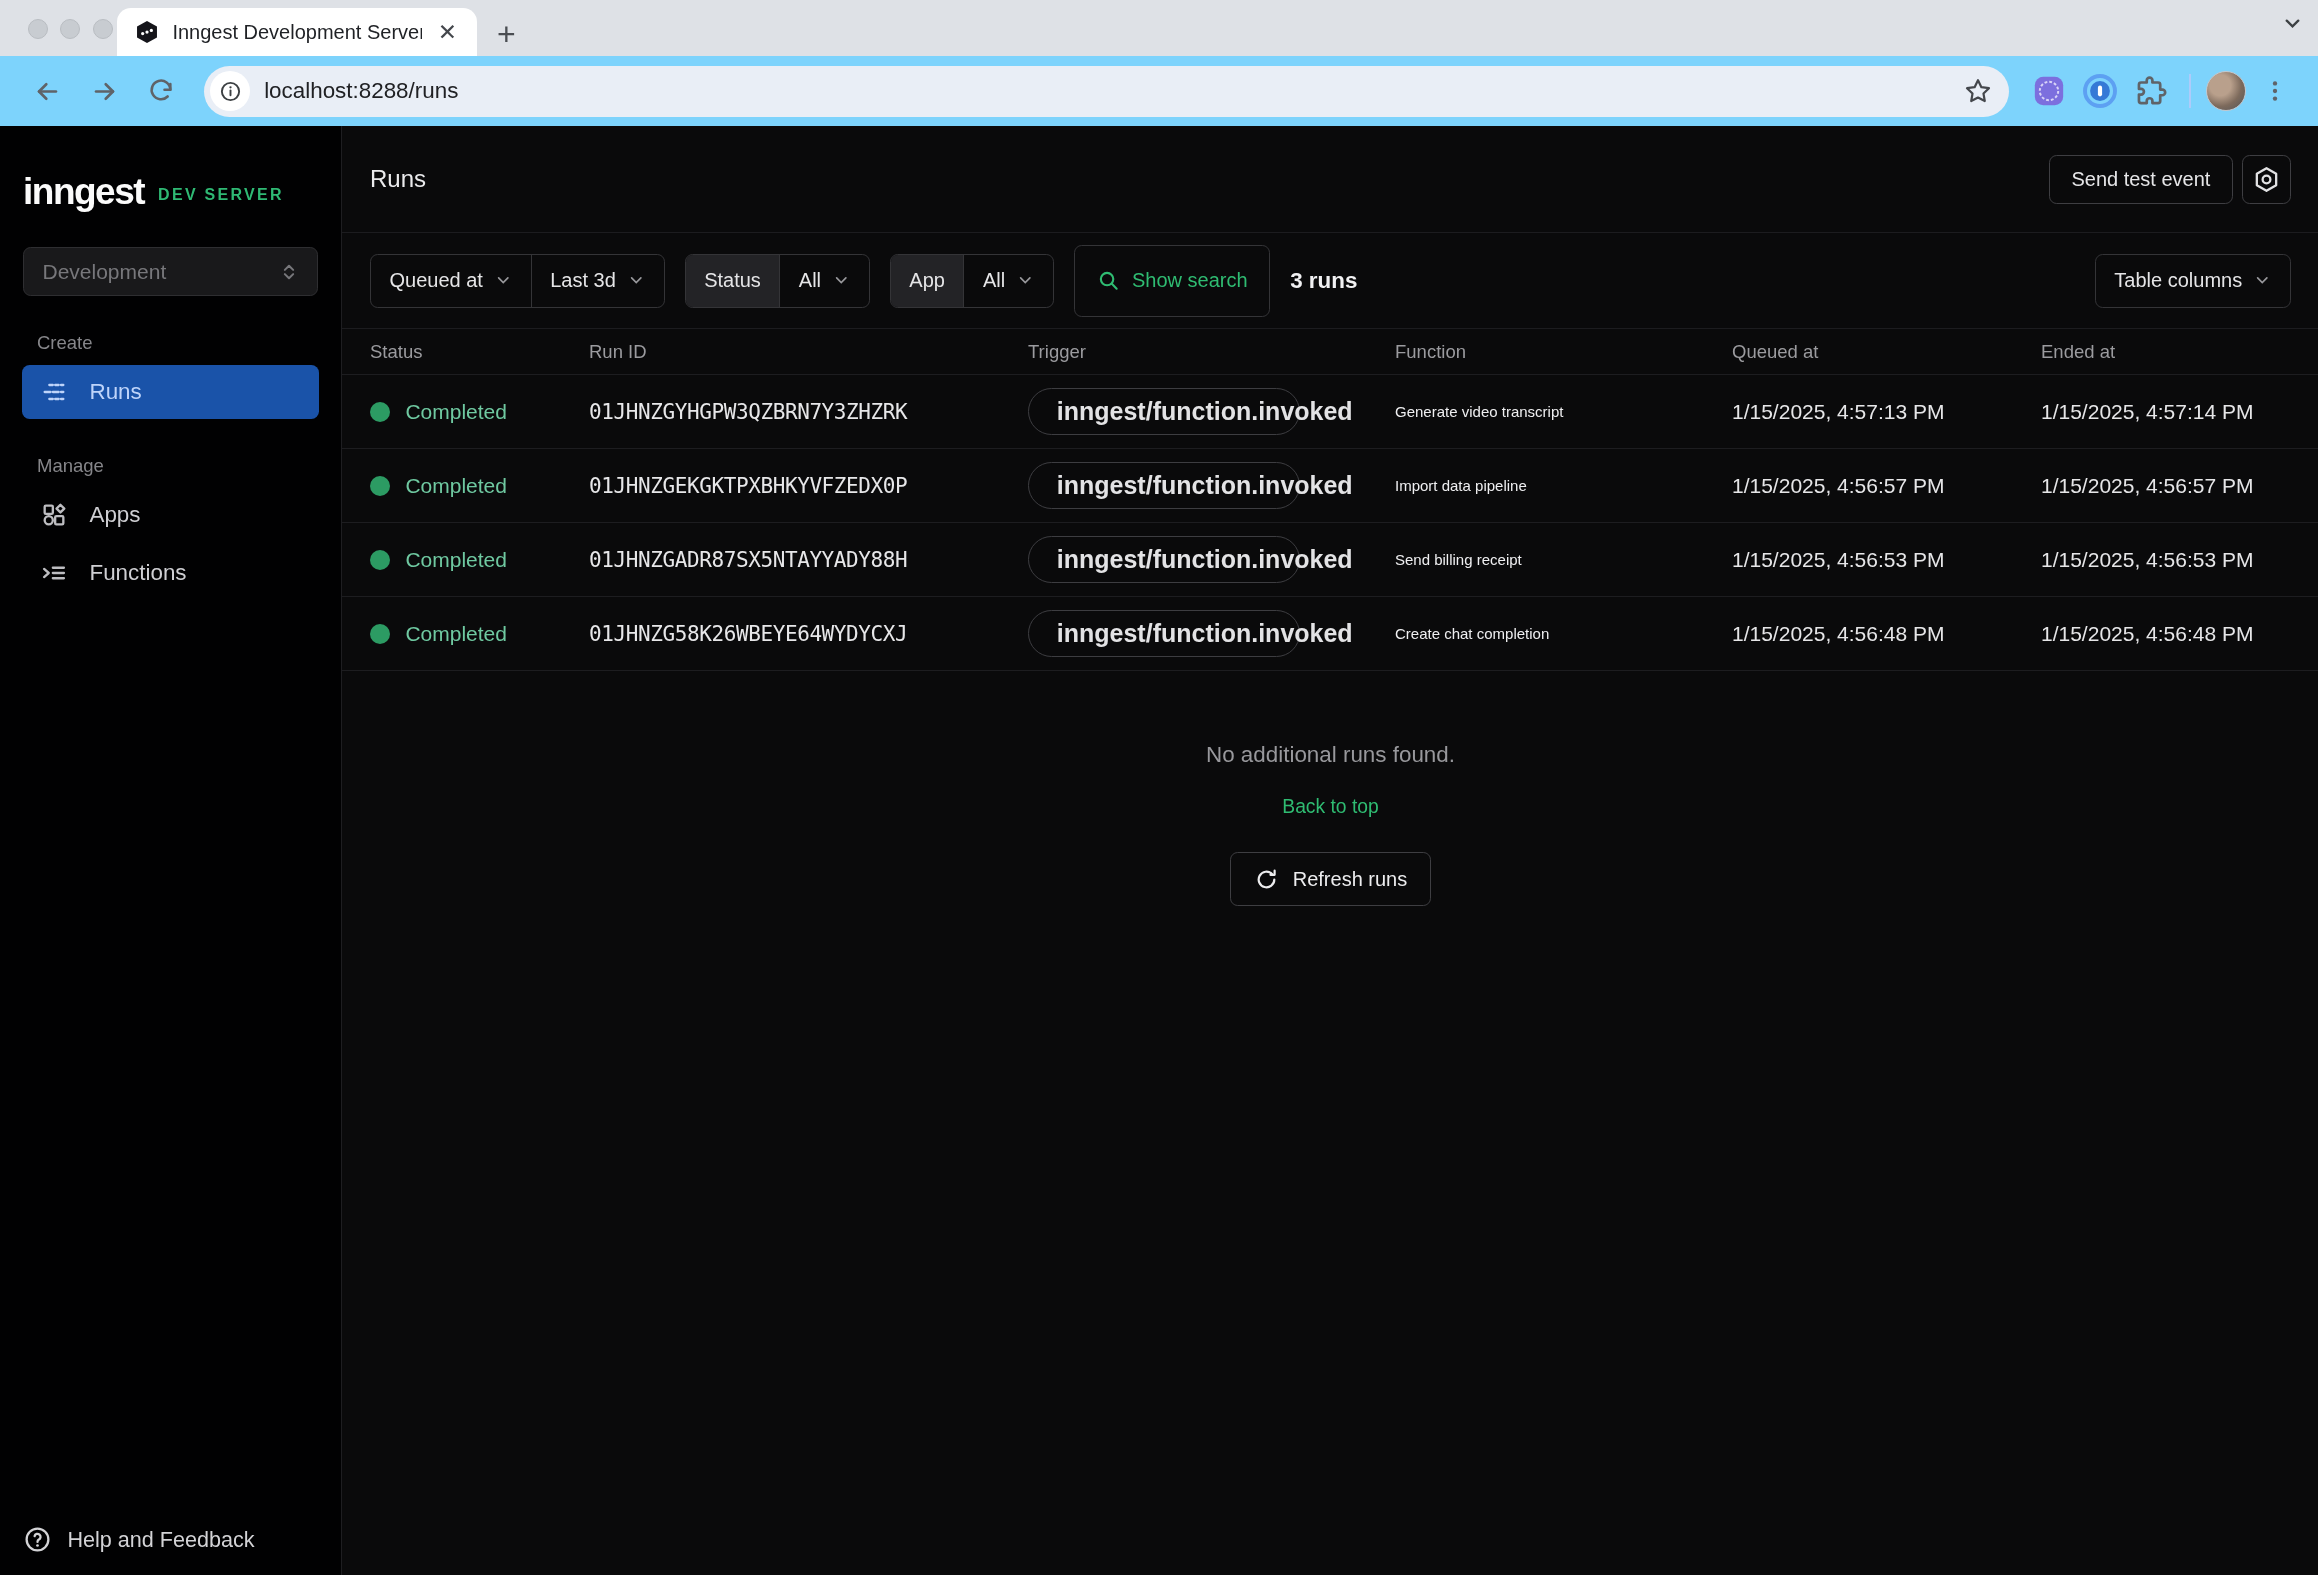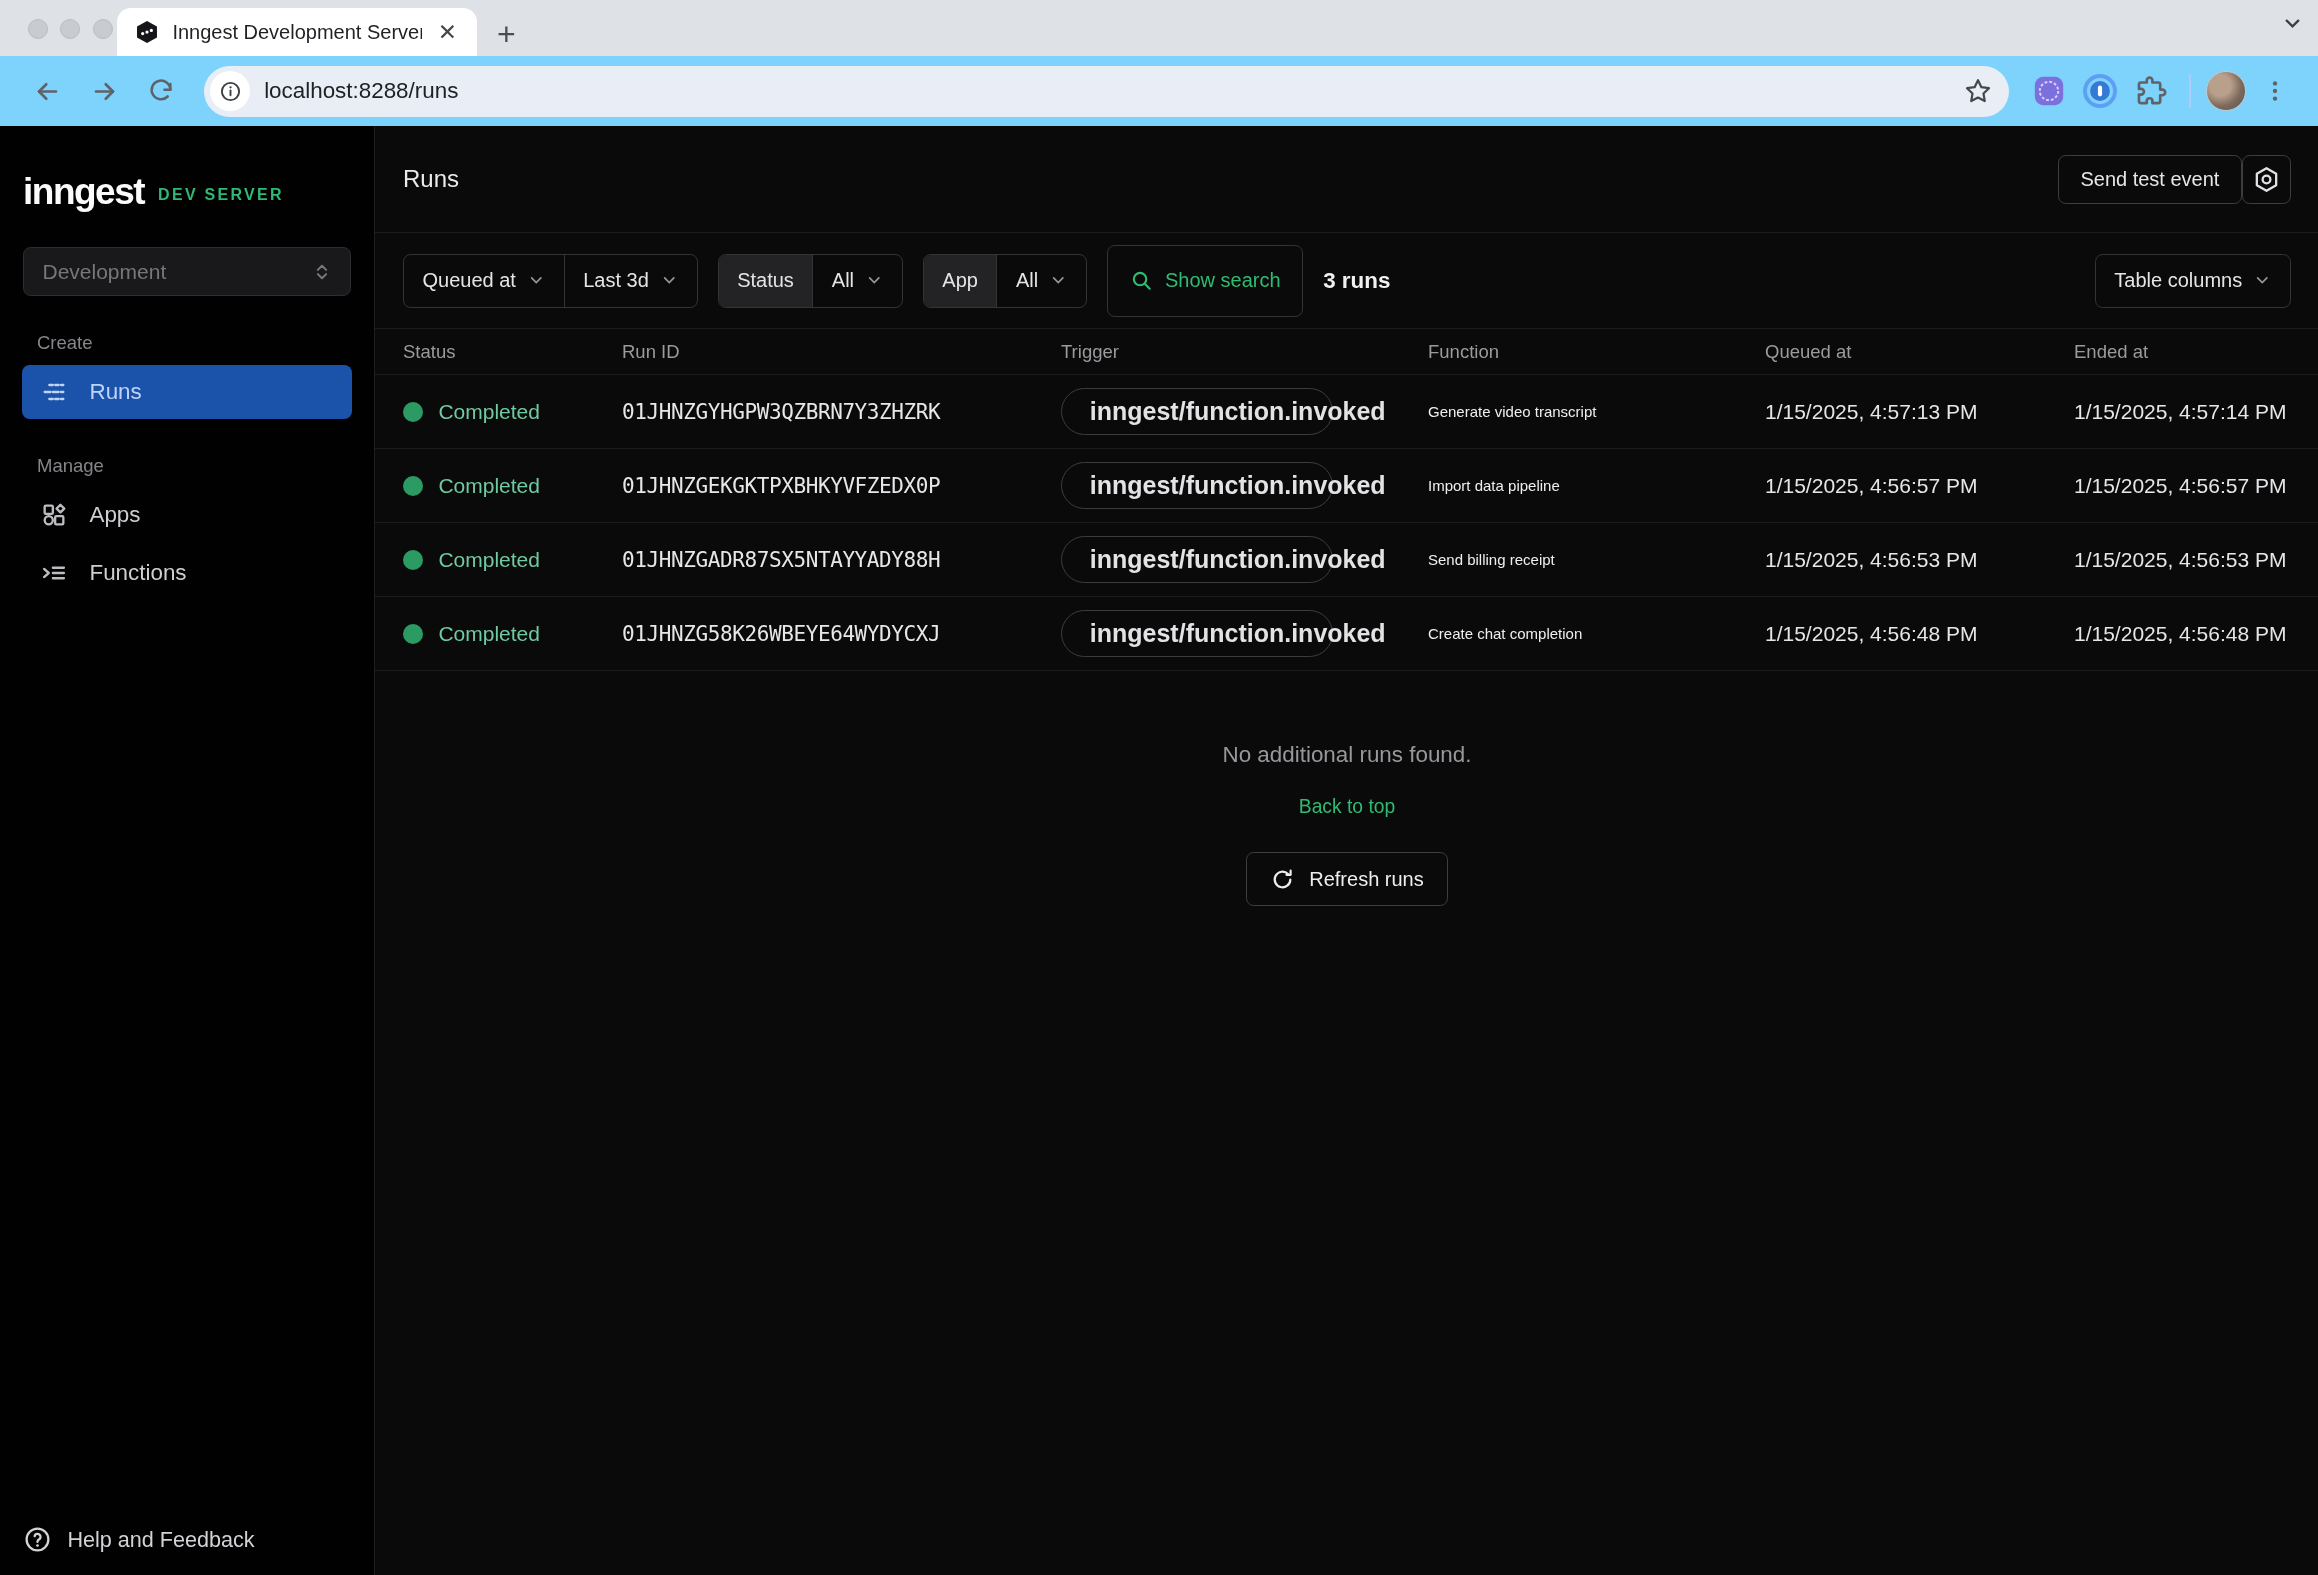--- a/index.html
+++ b/index.html
@@ -24,41 +24,41 @@
   .site-info { width:40px; height:40px; border-radius:50%; background:#ffffff; display:flex; align-items:center; justify-content:center; color:#3c4043; }
   .url-text { font-size:22.4px; color:#202124; flex:1; }
   .ext-icon { width:45px; height:45px; display:flex; align-items:center; justify-content:center; }
   .toolbar-divider { width:1.5px; height:34px; background:#aecbfa; margin:0 9.3px; }
   .avatar { width:40px; height:40px; border-radius:50%;
     background:radial-gradient(circle at 35% 35%, #b9a08c 0 30%, #7d6a5c 60%, #4f5358 100%); border:0.8px solid #c4c7cc; }
 
   
   .app { display:flex; height:1450px; background:#0a0a0b; }
 
-  .sidebar { width:375px; background:#010102; border-right:0.8px solid #1e1e21; position:relative; flex-shrink:0; }
+  .sidebar { width:342px; background:#010102; border-right:0.8px solid #1e1e21; position:relative; flex-shrink:0; }
   .logo-row { display:flex; align-items:center; padding:45px 0 0 23px; gap:14px; }
   .logo-text { font-size:37px; font-weight:800; letter-spacing:-1.5px; color:#fbfbfb; }
   .logo-badge { font-size:16px; font-weight:700; letter-spacing:2.3px; color:#2fb974; padding-top:6.2px; }
   .env-select { margin:34px 23px 0 23px; height:49px; background:#19191b; border:0.8px solid #2e2e31; border-radius:7.7px;
     display:flex; align-items:center; padding:0 18.5px; color:#77777b; font-size:21px; }
   .env-select .spacer { flex:1; }
   .side-section { margin-top:36px; }
   .side-label { padding-left:37px; font-size:18.5px; color:#86868a; margin-bottom:10.8px; }
   .side-item { height:54px; margin:4.6px 21.6px; border-radius:7.7px; display:flex; align-items:center; gap:18.5px;
     padding:0 15.4px; font-size:22.4px; color:#cfcfd3; }
   .side-item.active { background:#1a53a9; color:#bed4fa; }
   .side-item .sicon { width:34px; display:flex; justify-content:center; color:#bdbdc1; }
   .side-item.active .sicon { color:#bed4fa; }
   .help-row { position:absolute; bottom:21.6px; left:23px; display:flex; align-items:center; gap:15.4px;
     font-size:21.6px; color:#d3d3d6; }
 
   .main { flex:1; display:flex; flex-direction:column; min-width:0; }
   .page-header { height:107px; display:flex; align-items:center; padding:0 28px; border-bottom:0.8px solid #1c1c1f; }
   .page-title { font-size:24px; font-weight:500; color:#ebebed; }
-  .header-right { margin-left:auto; display:flex; gap:0; align-items:flex-end; }
+  .header-right { margin-left:auto; display:flex; gap:9px; align-items:flex-end; }
   .btn-outline { height:49px; border:0.8px solid #3e3e42; border-radius:7.7px; background:transparent;
     color:#e6e6e8; font-size:20px; display:flex; align-items:center; padding:0 21.6px; gap:12.4px;
     font-family:"Liberation Sans", sans-serif; }
   .icon-btn { width:49px; height:49px; border:0.8px solid #3e3e42; border-radius:7.7px; display:flex;
     align-items:center; justify-content:center; color:#e2e2e4; background:transparent; }
 
   .filter-bar { height:96px; display:flex; align-items:center; padding:0 28px; gap:20px; border-bottom:0.8px solid #1c1c1f; }
   .seg-group { display:flex; align-items:stretch; height:54px; border:0.8px solid #343437; border-radius:7.7px; overflow:hidden; }
   .seg { display:flex; align-items:center; gap:10.8px; padding:0 18.5px; font-size:20px; color:#e5e5e7; }
   .seg + .seg { border-left:0.8px solid #343437; }

